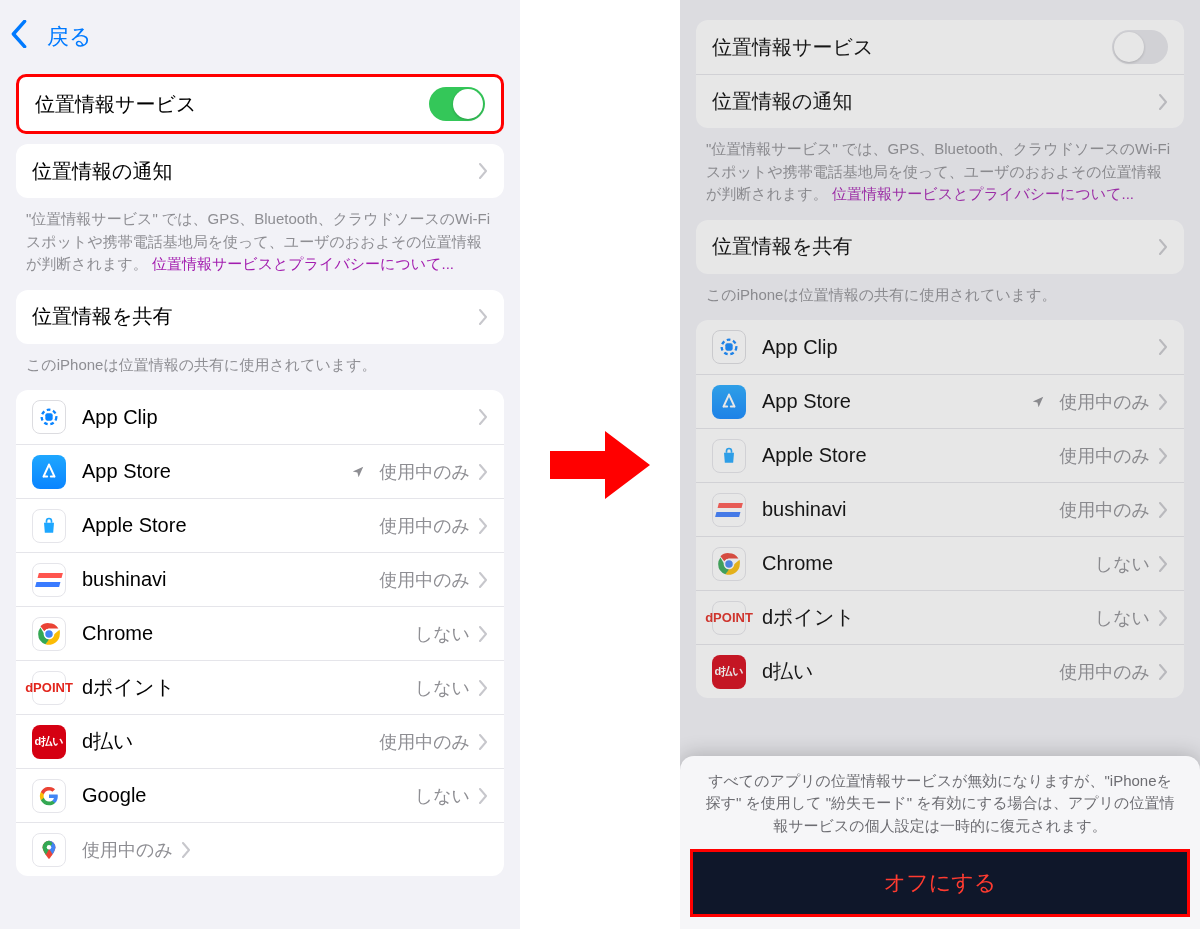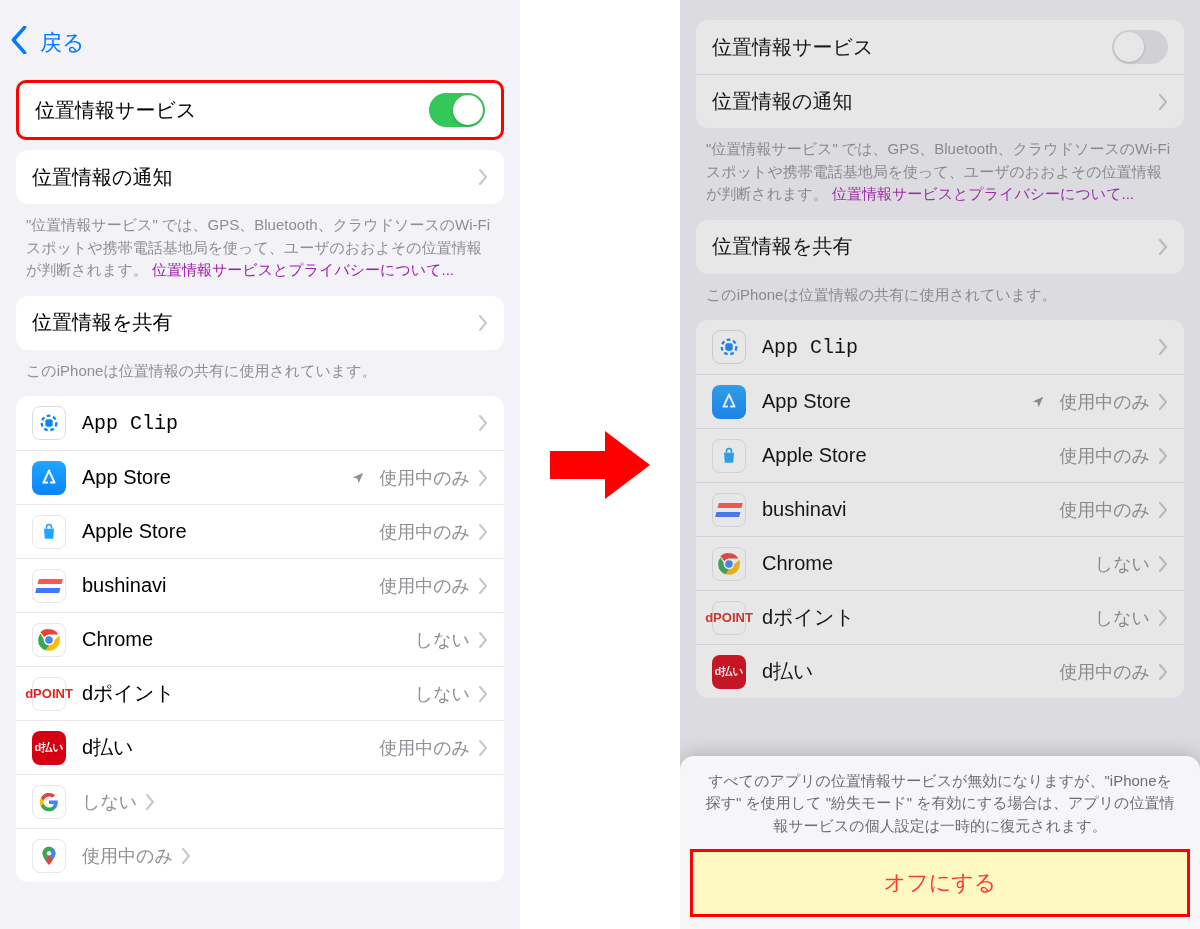--- a/index.html
+++ b/index.html
@@ -32,22 +32,22 @@
   .arrow {
     width: 100px;
     height: 80px;
     position: relative;
   }
   .arrow svg { width: 100%; height: 100%; }
 
   .nav-back {
     display: flex;
     align-items: center;
-    gap: 12px;
-    padding: 26px 14px 10px 10px;
+    gap: 19px;
+    padding: 20px 14px 10px 10px;
     color: #007aff;
     font-size: 22px;
   }
   .nav-back svg { width: 18px; height: 28px; }
 
   .group {
     background: #fff;
     border-radius: 12px;
     margin: 10px 16px 0 16px;
     overflow: hidden;
@@ -88,21 +88,21 @@
   }
   .footer-text .link { color: #a21caf; }
 
   .app-row {
     display: flex;
     align-items: center;
     min-height: 54px;
     padding: 0 16px 0 16px;
     border-top: 1px solid #e5e5ea;
   }
-  .app-row:first-child { border-top: none; font-family: Liberation Mono, monospace; }
+  .app-row:first-child { border-top: none; }
   .app-icon {
     width: 34px; height: 34px; border-radius: 8px; margin-right: 16px;
     display:flex; align-items:center; justify-content:center;
     font-size: 18px; color:#fff; flex-shrink:0;
   }
   .app-name { flex: 1; font-size: 20px; color:#000; }
   .app-status { font-size: 18px; color: #8e8e93; margin-right: 8px; display:flex; align-items:center; gap:14px;text-align:right;}
   .loc-arrow svg { width:14px; height:14px; display:block; }
 
   
@@ -120,21 +120,21 @@
     border-top-left-radius: 14px;
     border-top-right-radius: 14px;
     padding: 14px 10px 12px 10px;
     box-shadow: 0 -2px 20px rgba(0,0,0,0.2);
   }
   .sheet-msg {
     font-size: 15px; color: #6d6d72; text-align: center;
     padding: 0 14px 12px 14px; line-height:1.5;
   }
   .sheet-btn {
-    background: #fef9c3;
+    background: #0f172a;
     border-radius: 0;
     text-align: center;
     font-size: 22px;
     color: #ff3b30;
     padding: 16px 0;
     border: 3px solid #ff0000;
   }
 
   
   .pane-right .top-space { height: 10px; }
@@ -319,20 +319,21 @@
       </div>
       <div class="app-row">
         <div class="app-icon ic-google">
           <svg viewBox="0 0 24 24" width="22" height="22">
             <path d="M21.6 12.2c0-.7-.1-1.3-.2-1.9H12v3.8h5.4a4.6 4.6 0 0 1-2 3v2.4h3.2c1.9-1.7 3-4.3 3-7.3z" fill="#4285f4"></path>
             <path d="M12 22c2.7 0 5-0.9 6.6-2.5l-3.2-2.4c-.9.6-2 1-3.4 1a6 6 0 0 1-5.6-4.1H3.1v2.5A10 10 0 0 0 12 22z" fill="#34a853"></path>
             <path d="M6.4 14a6 6 0 0 1 0-3.9V7.6H3.1a10 10 0 0 0 0 8.9z" fill="#fbbc05"></path>
             <path d="M12 5.9c1.5 0 2.8.5 3.8 1.5l2.8-2.8A10 10 0 0 0 3.1 7.6L6.4 10A6 6 0 0 1 12 5.9z" fill="#ea4335"></path>
           </svg>
         </div>
+        <span class="app-name">Google</span>
         <span class="app-status">
           <span>しない</span>
         </span>
         <span class="chev">
           <svg viewBox="0 0 10 16">
             <path d="M2 1 L8 8 L2 15" stroke="#c7c7cc" stroke-width="2" fill="none" stroke-linecap="round" stroke-linejoin="round"></path>
           </svg>
         </span>
       </div>
       <div class="app-row">

